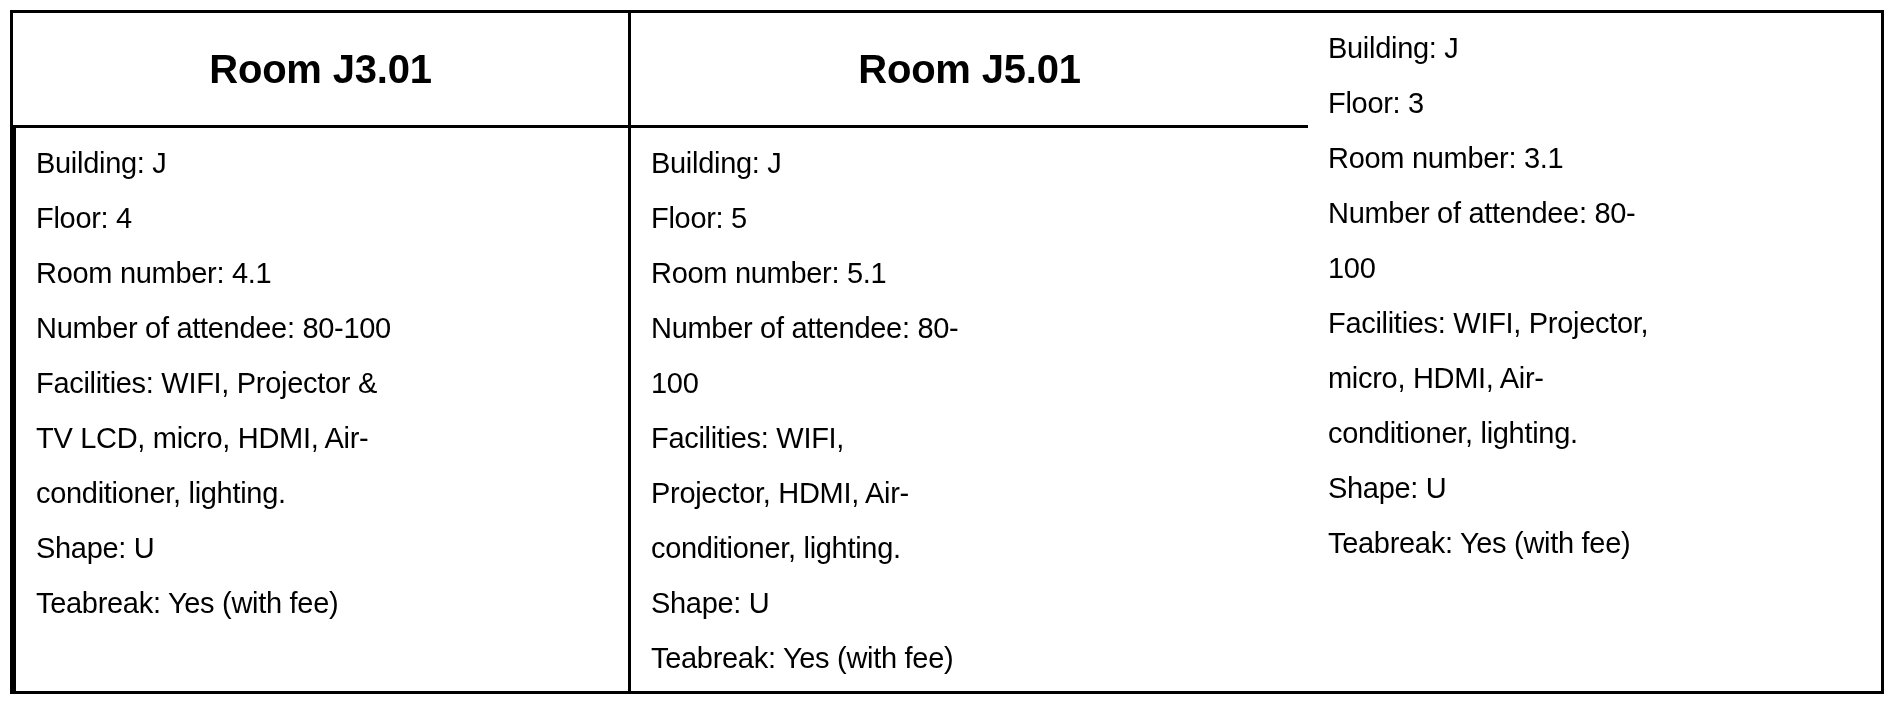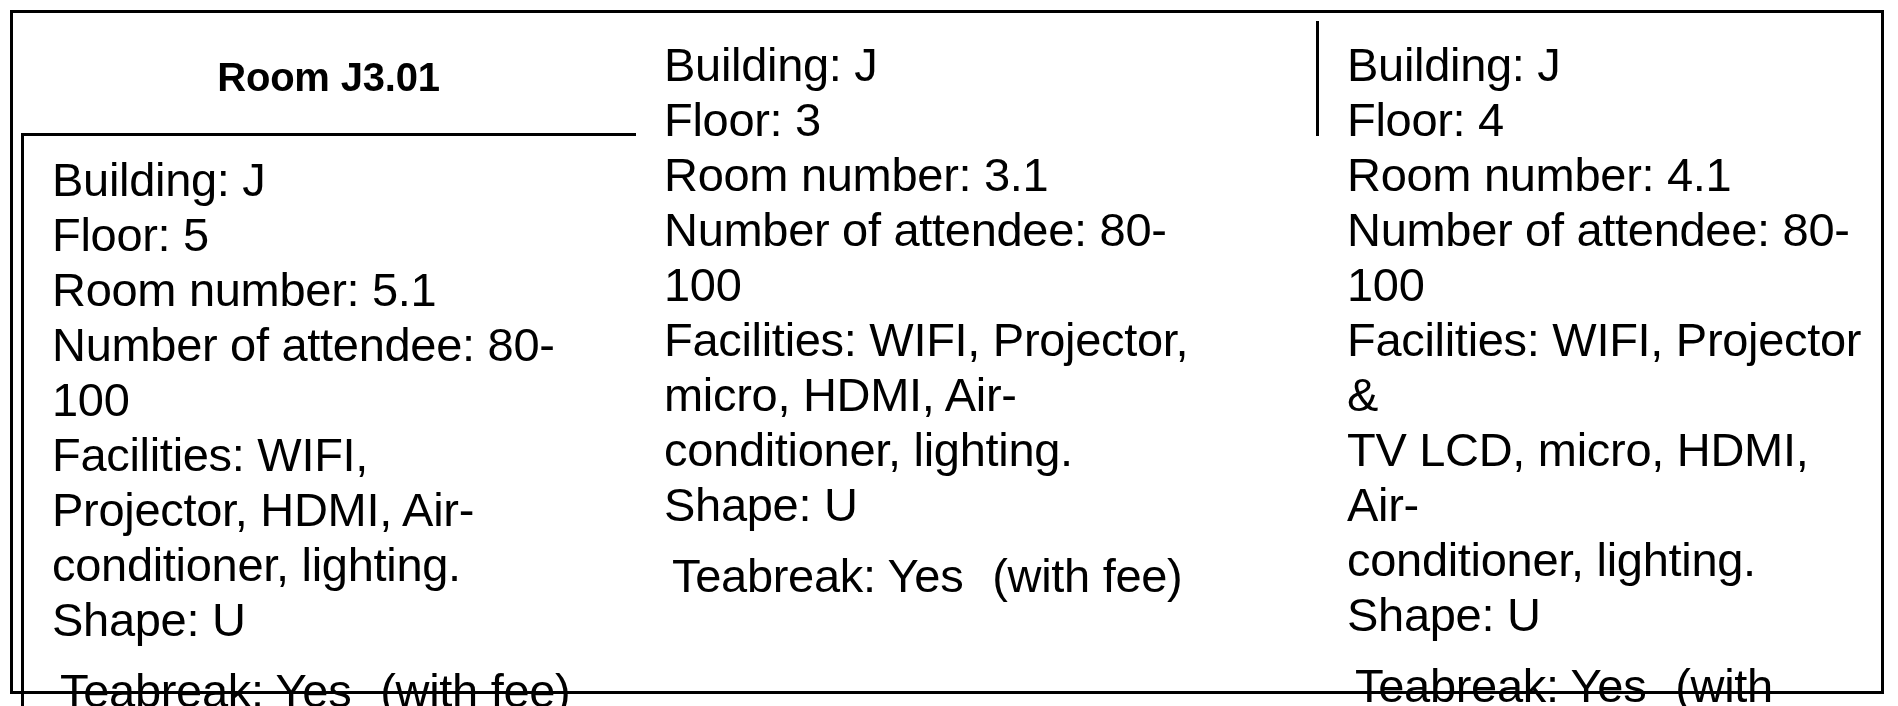--- a/index.html
+++ b/index.html
@@ -1,15 +1,15 @@
 <!DOCTYPE html>
 <html><head>
 <meta charset="utf-8">
 <style>
-  * { box-sizing: border-box; margin: 0; padding: 8px; }
+  * { box-sizing: border-box; margin: 0; padding: 0; }
   html, body {
     width: 1898px;
     height: 706px;
     background: #ffffff;
     font-family: "Liberation Sans", "DejaVu Sans", sans-serif;
     color: #000000;
     overflow: hidden;
   }
   .rooms-table {
     position: absolute;
@@ -27,40 +27,43 @@
     border-bottom: 3px solid #000000;
     display: flex;
     align-items: center;
     justify-content: center;
     font-weight: bold;
     font-size: 40px;
     letter-spacing: -0.2px;
   }
   .bcell {
     padding: 8px 14px 0 20px;
-    font-size: 47px;
+    font-size: 29px;
     line-height: 55px;
     letter-spacing: -0.3px;
   }
   .border-left {
     border-left: 3px solid #000000;
   }
   .details {
     white-space: pre-line;
   }
   .teabreak-note {
   }
 </style>
 </head>
 <body>
 
 <div class="rooms-table">
 
   <div class="hcell">
     <span>Room J3.01</span>
+  </div>
+  <div class="hcell border-left">
+    <span>Room J5.01</span>
   </div>
 
   <div class="bcell">
     <div class="details">Building: J
 Floor: 3
 Room number: 3.1
 Number of attendee: 80-
 100
 Facilities: WIFI, Projector,
 micro, HDMI, Air-

